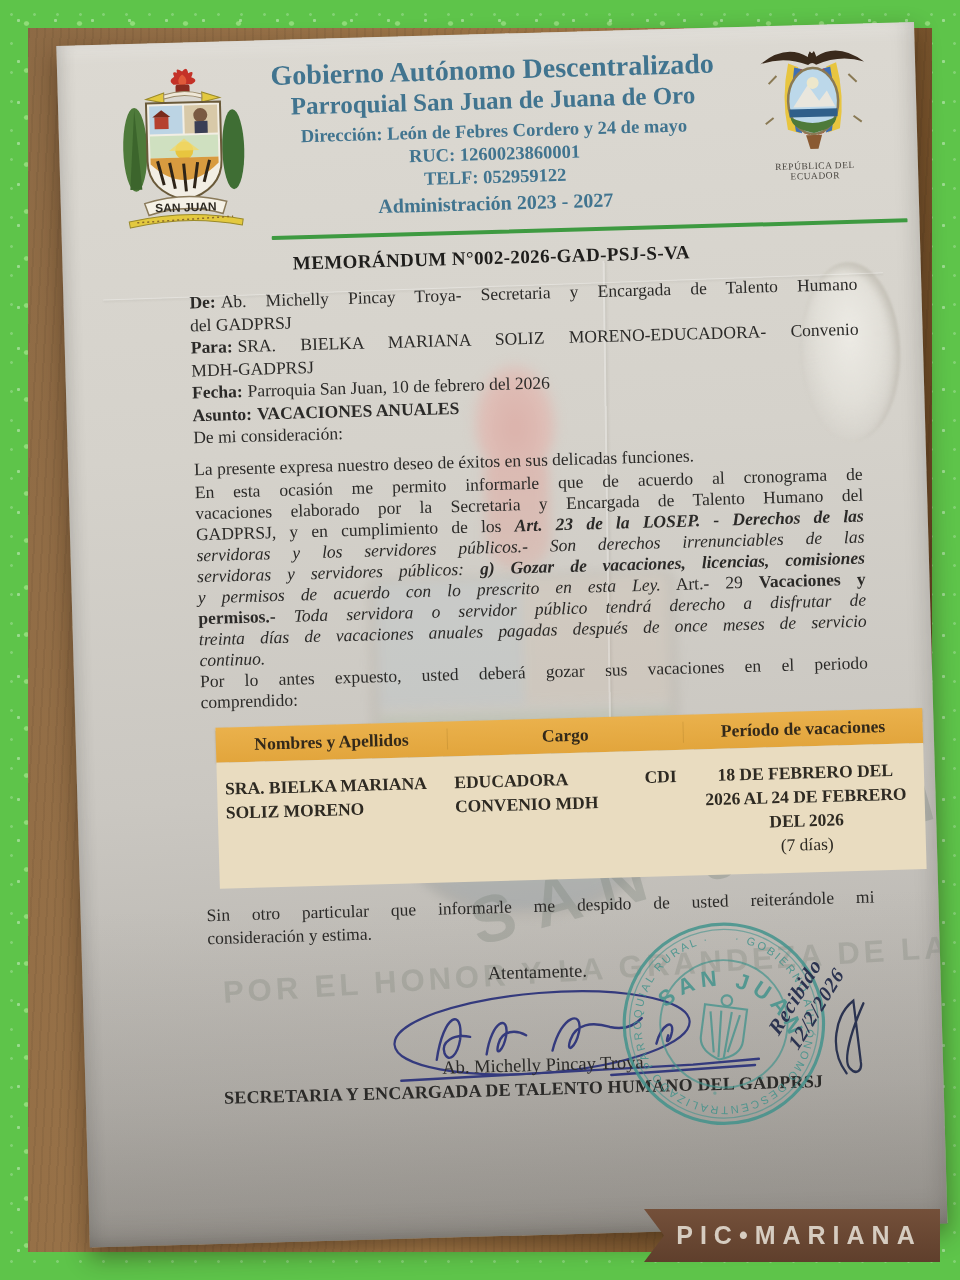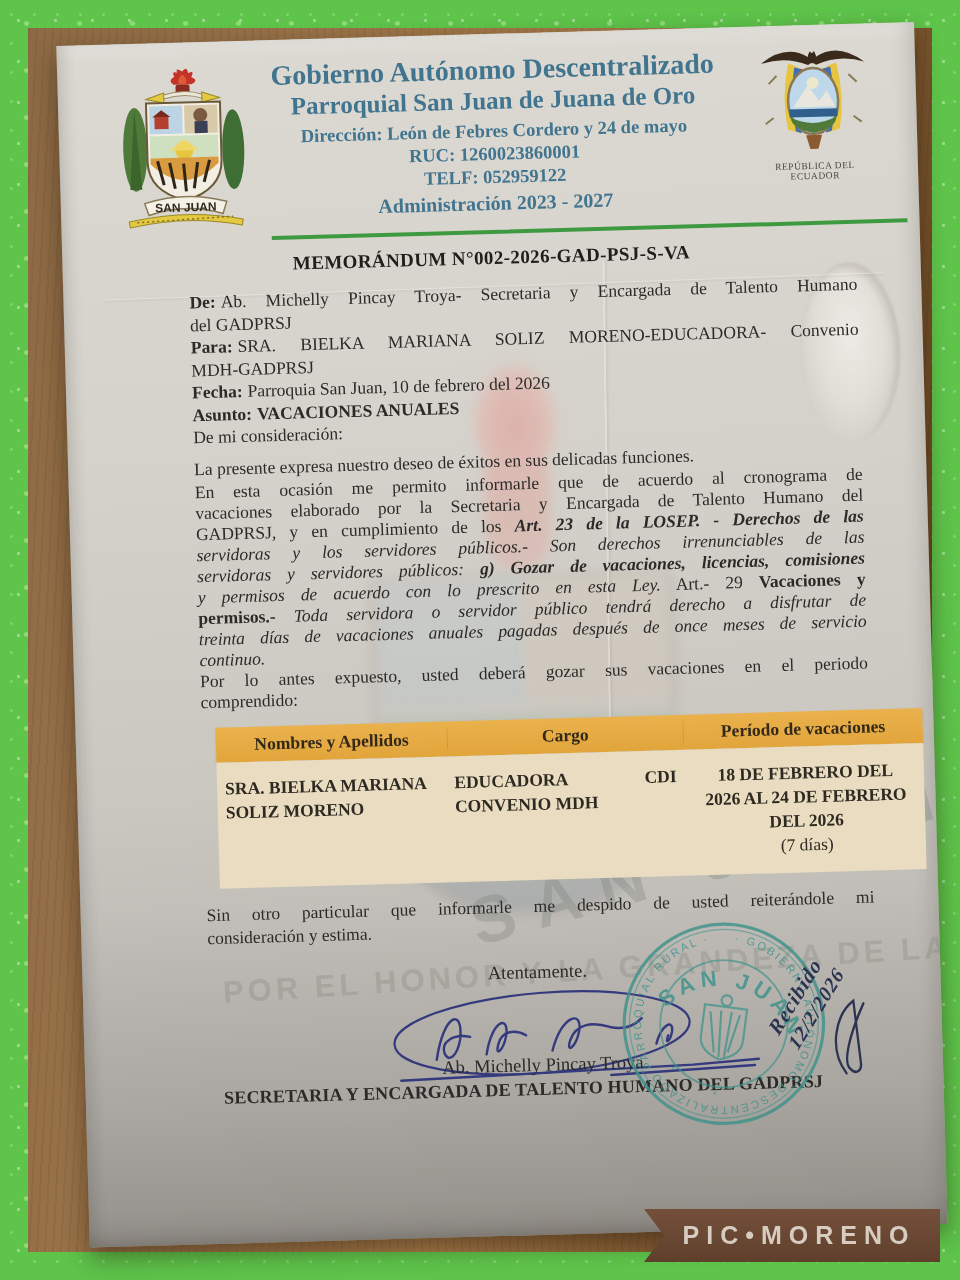--- a/index.html
+++ b/index.html
@@ -313,14 +313,14 @@
         <svg width="90" height="70" viewBox="0 0 90 70">
           <path d="M12,48 C20,20 52,8 74,16 L30,54 C24,60 16,58 18,48 C20,38 48,30 78,26" stroke="#2b3350" stroke-width="2.4" fill="none" stroke-linecap="round"></path>
         </svg>
       </div>
     </div>
 
   </div>
 </div>
 
 <div class="banner">
-  <span>PIC•MORENO</span>
+  <span>PIC•MARIANA</span>
 </div>
 
 </body></html>

